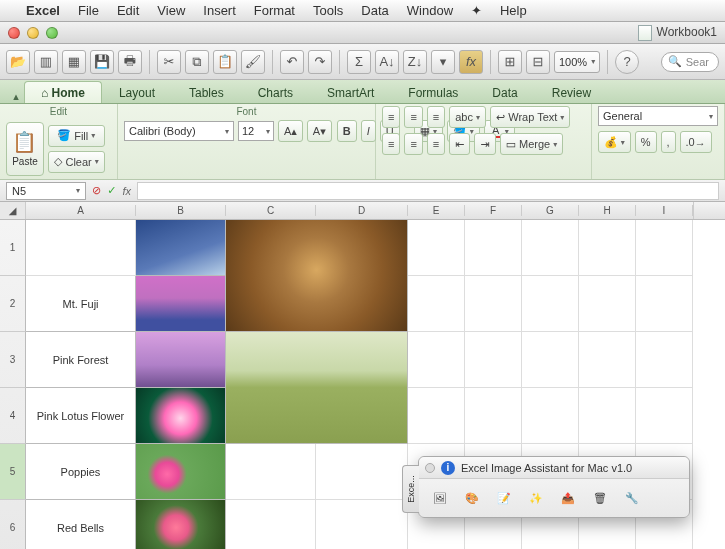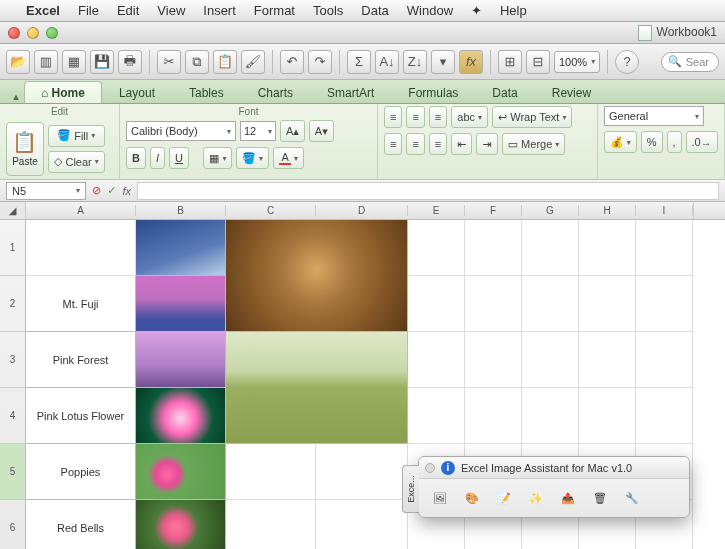--- a/index.html
+++ b/index.html
@@ -170,21 +170,21 @@
       </div>
       <div class="row2">
         <div class="bbtn">🪣<span>Fill</span><span class="dd">▾</span></div>
         <div class="bbtn">◇<span>Clear</span><span class="dd">▾</span></div>
       </div>
     </div>
   </div>
 
   <div class="group" style="width:258px">
     <div class="glabel">Font</div>
-    <div class="gbody" style="flex-direction:column;align-items:flex-start;gap:5px;">
+    <div class="gbody" style="flex-direction:row;align-items:flex-start;gap:5px;">
       <div style="display:flex;gap:4px;align-items:center;">
         <div class="fontsel">
             <span>Calibri (Body)</span>
             <span class="dd">▾</span>
           </div>
         <div class="sizesel">
             <span>12</span>
             <span class="dd">▾</span>
           </div>
         <div class="bbtn">A▴</div>
@@ -226,21 +226,21 @@
         <div class="bbtn">≡</div>
         <div class="bbtn">⇤</div>
         <div class="bbtn">⇥</div>
         <div class="bbtn">▭<span>Merge</span><span class="dd">▾</span></div>
       </div>
     </div>
   </div>
 
   <div class="group" style="flex:1">
     <div class="gbody" style="flex-direction:column;align-items:flex-start;gap:5px;">
-      <div class="fontsel" style="width:100px">
+      <div class="fontsel" style="width:120px">
           <span>General</span>
           <span class="dd">▾</span>
         </div>
       <div style="display:flex;gap:4px;">
         <div class="bbtn">💰<span class="dd">▾</span></div>
         <div class="bbtn">%</div>
         <div class="bbtn">,</div>
         <div class="bbtn">.0→</div>
       </div>
     </div>

